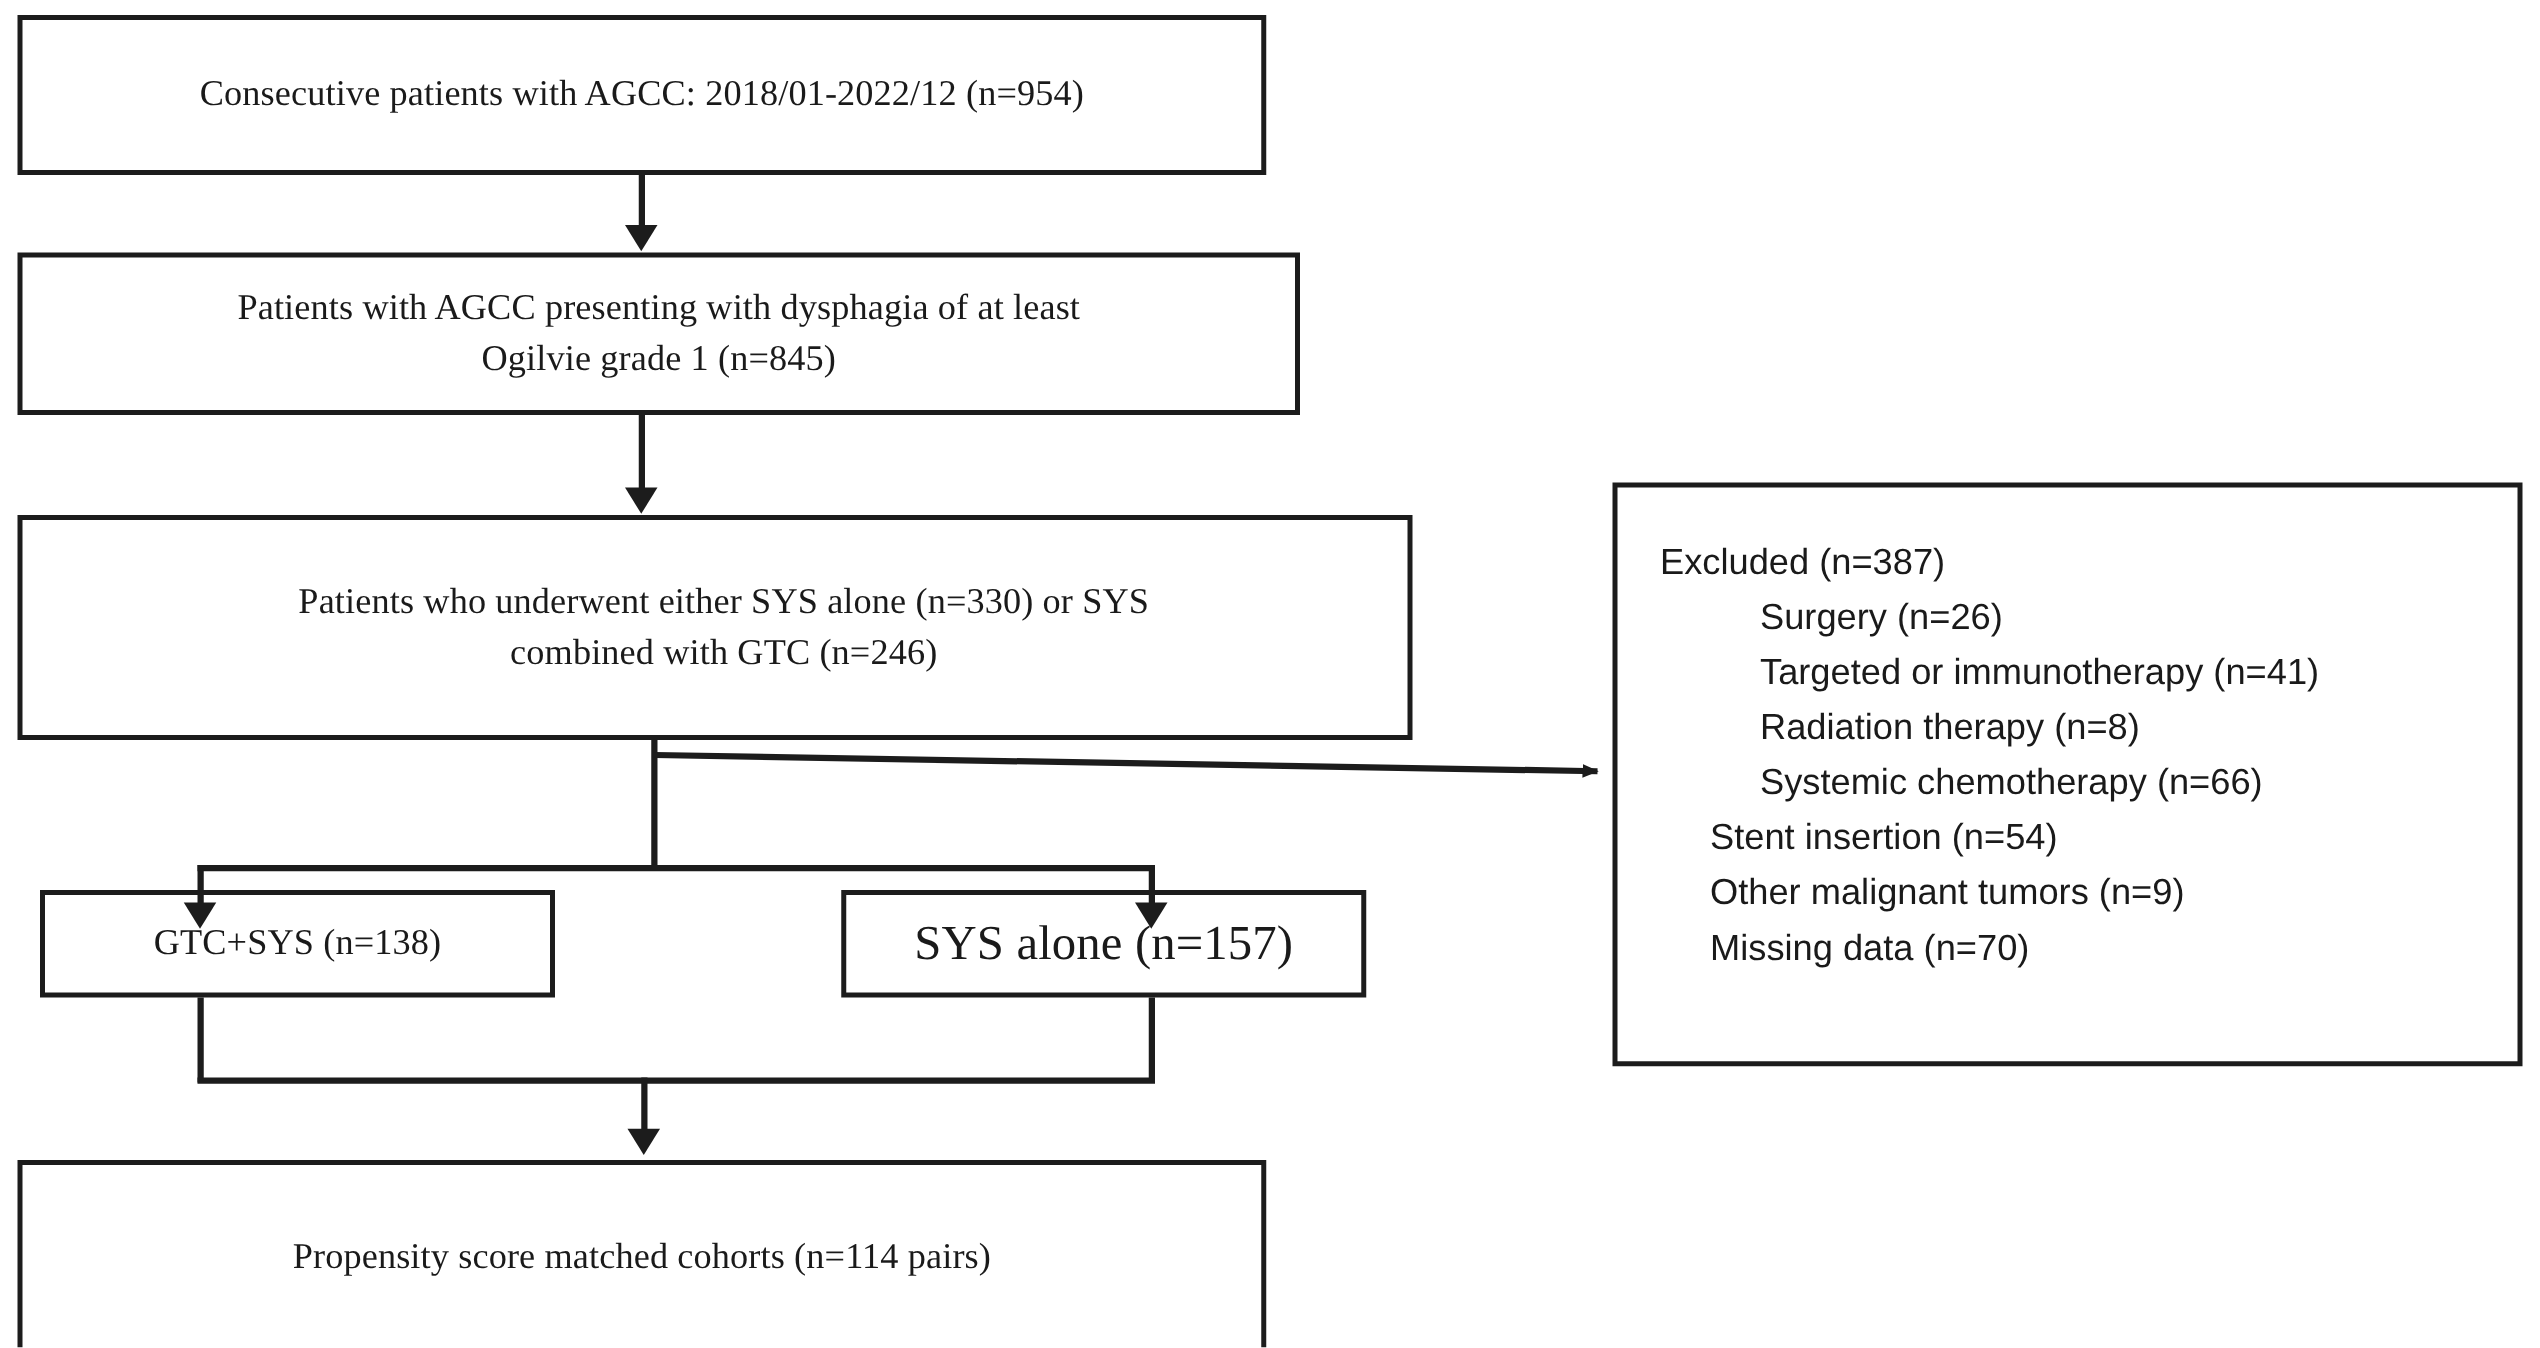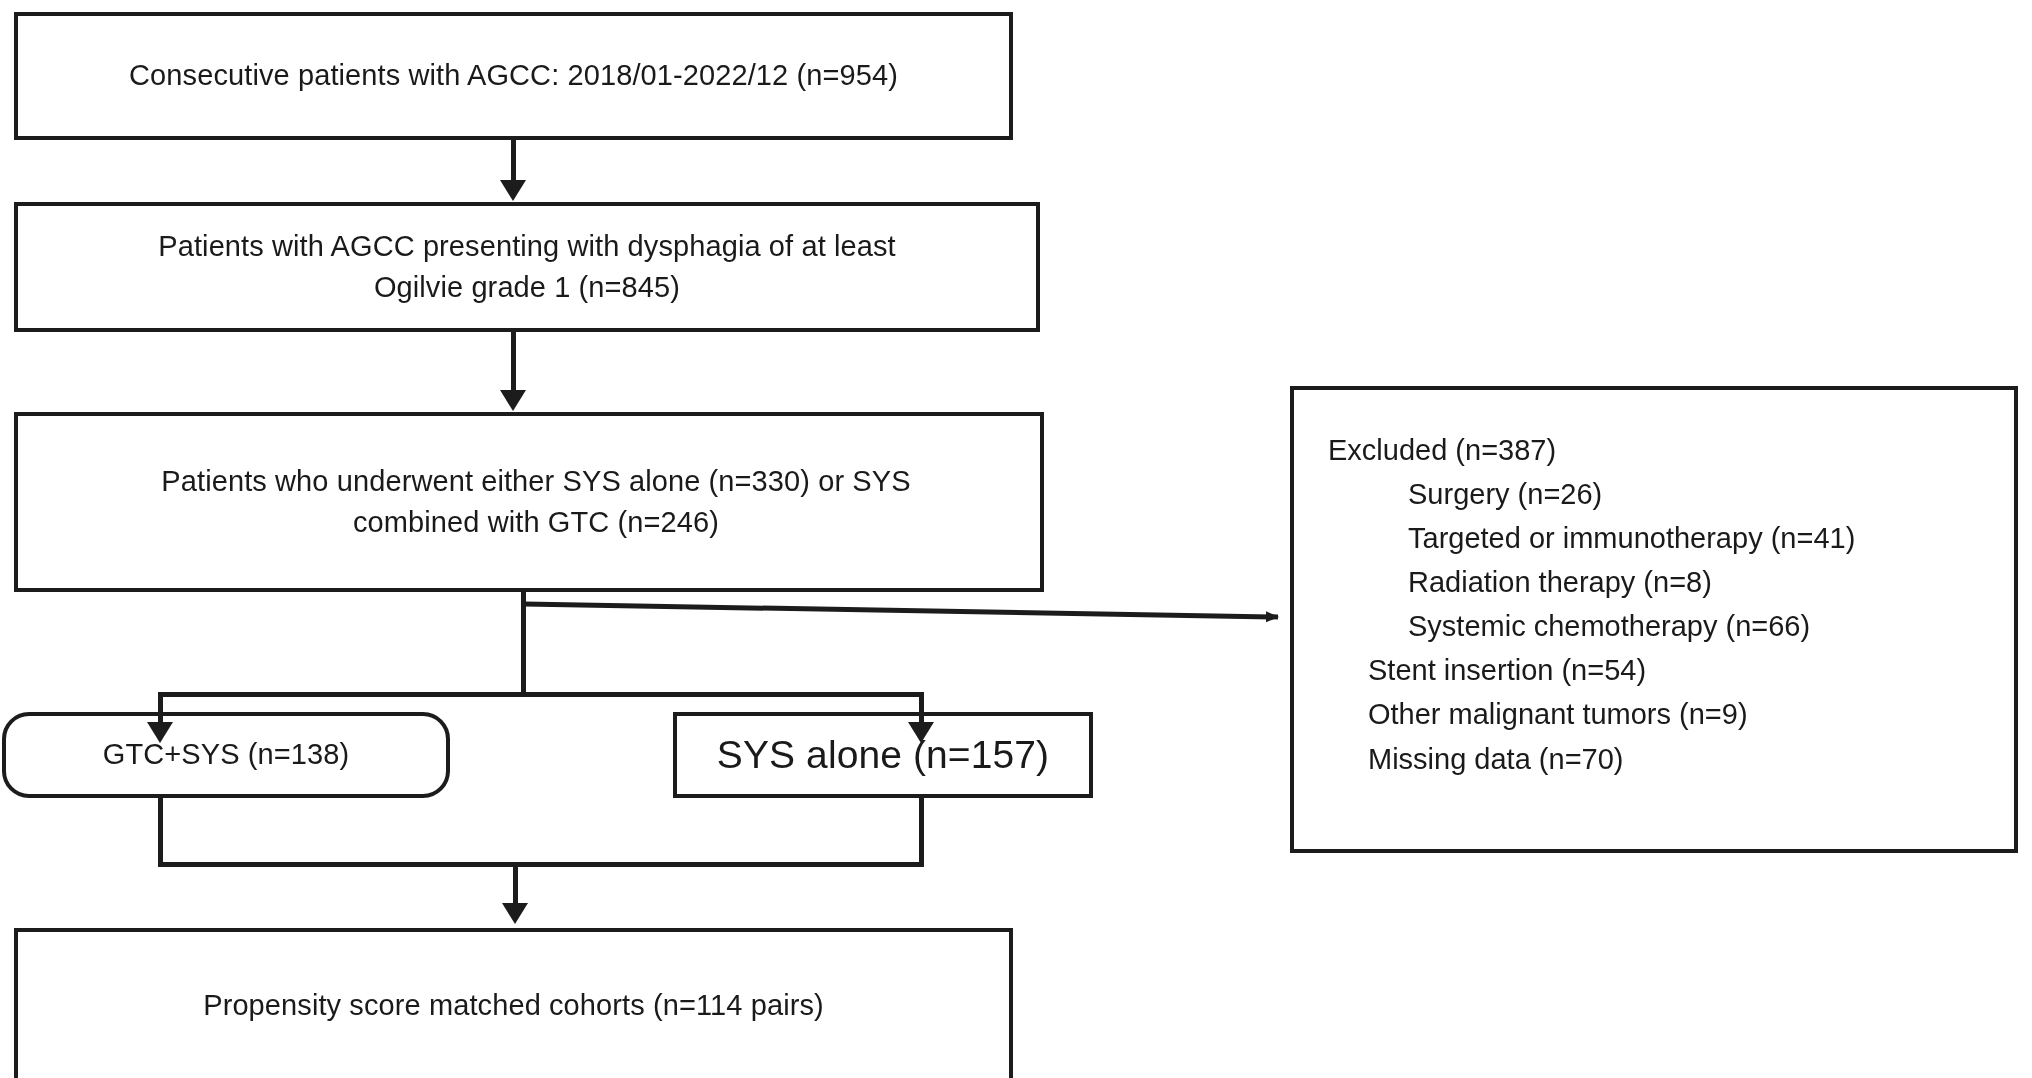--- a/index.html
+++ b/index.html
@@ -26,27 +26,28 @@
     background: #ffffff;
     display: flex;
     align-items: center;
     justify-content: center;
     text-align: center;
     font-size: 29px;
     line-height: 1.42;
     letter-spacing: 0.1px;
     color: #1a1a1a;
     padding: 4px 12px;
+    font-family: Liberation Serif, serif;
   }
   .fbox .txt { white-space: pre-line; }
 
   .box-cohort   { left: 14px;  top: 12px;   width: 999px; height: 128px; }
   .box-dysphagia{ left: 14px;  top: 202px;  width: 1026px; height: 130px; }
-  .box-treated  { left: 14px;  top: 412px;  width: 1030px; height: 180px; padding-left: 26px; }
-  .box-gtcsys   { left: 2px;  top: 712px;  width: 448px; height: 86px;  font-size: 29px; border-radius: 27px; }
+  .box-treated  { left: 14px;  top: 412px;  width: 1116px; height: 180px; padding-left: 26px; }
+  .box-gtcsys   { left: 32px;  top: 712px;  width: 412px; height: 86px;  font-size: 29px; }
   .box-sysalone { left: 673px; top: 712px;  width: 420px; height: 86px;  font-size: 39px; }
   .box-matched  { left: 14px;  top: 928px;  width: 999px; height: 156px; }
 
   
   .box-excluded {
     position: absolute;
     box-sizing: border-box;
     left: 1290px;
     top: 386px;
     width: 728px;

